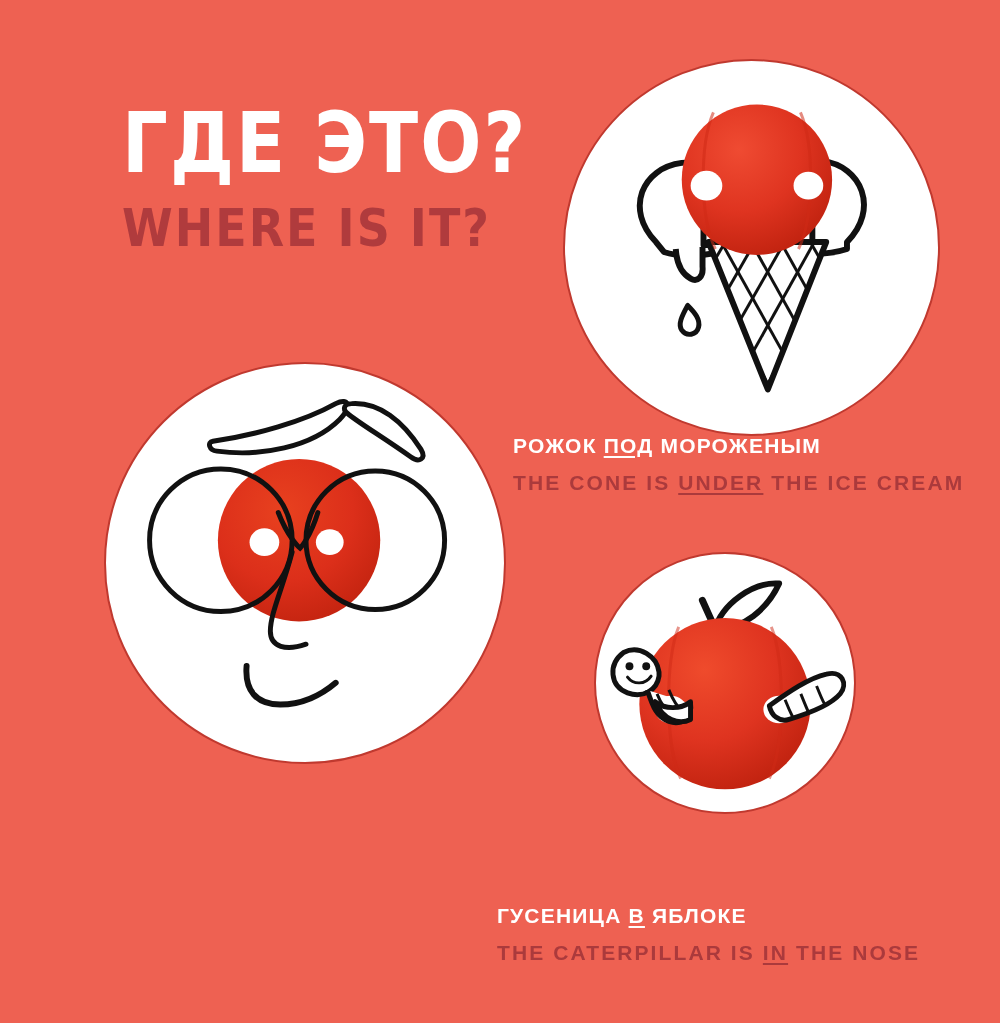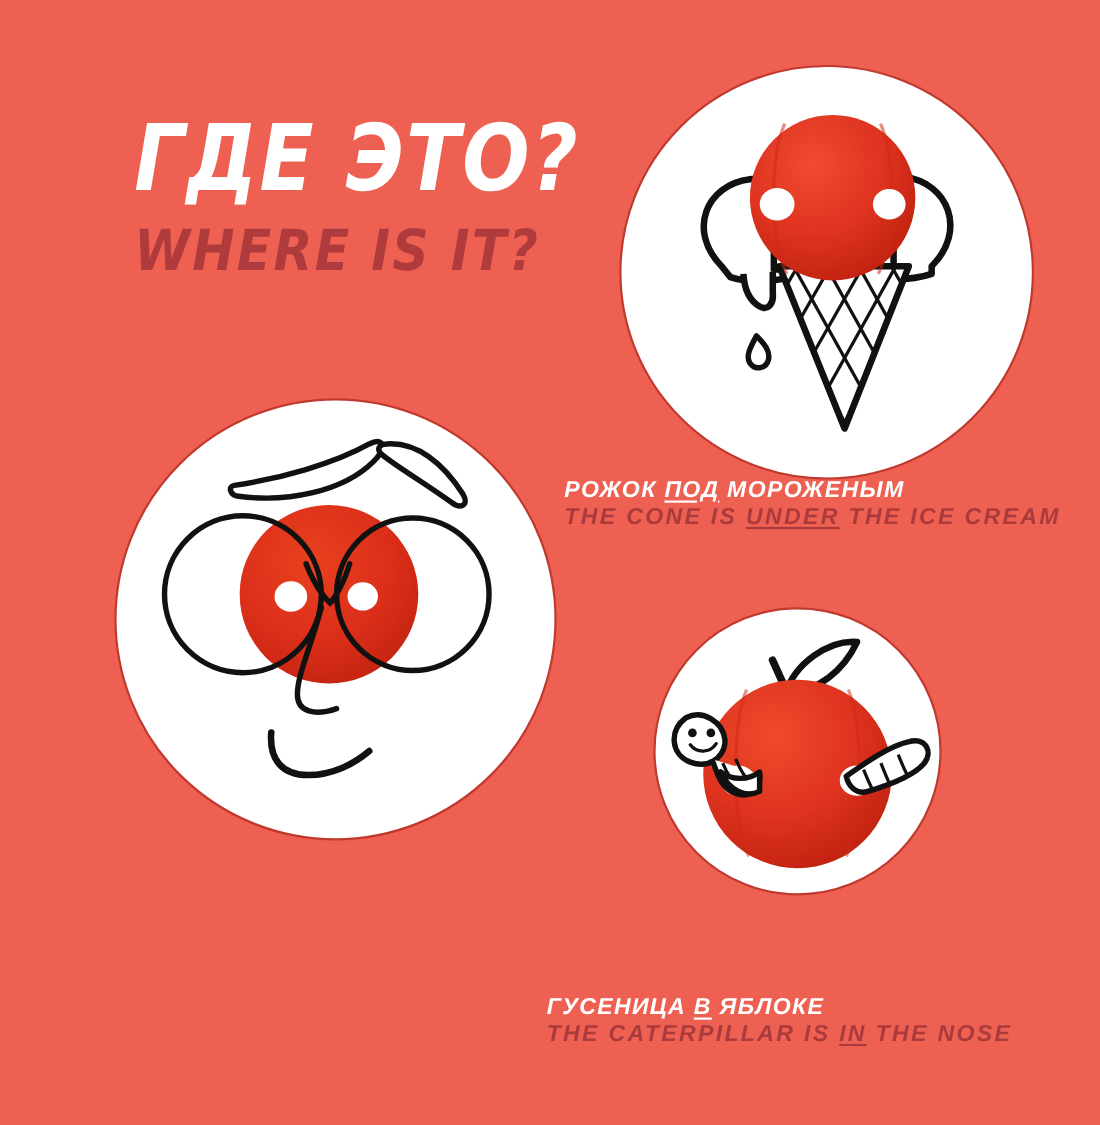--- a/index.html
+++ b/index.html
@@ -12,21 +12,20 @@
     position: relative;
     overflow: hidden;
     background: #ee6152;
     font-family: "Liberation Sans", sans-serif;
     -webkit-font-smoothing: antialiased;
   }
 
   .stage {
     position: absolute;
     inset: 0;
-    font-style: italic;
   }
 
   
   #title-block {
     position: absolute;
     left: 122px;
     top: 104px;
     width: 420px;
   }
   #title-ru {
@@ -94,20 +93,21 @@
   }
   .caption-ru {
     font-size: 21px;
     font-weight: bold;
     color: #ffffff;
     letter-spacing: 1.2px;
     font-family: "Liberation Sans", sans-serif;
     white-space: nowrap;
   }
   .caption-en {
+    margin-top: 13px;
     font-size: 21px;
     font-weight: bold;
     color: #ab3a3c;
     letter-spacing: 2.1px;
     font-family: "Liberation Sans", sans-serif;
     white-space: nowrap;
   }
   .u {
     text-decoration: underline;
     text-underline-offset: 3px;

